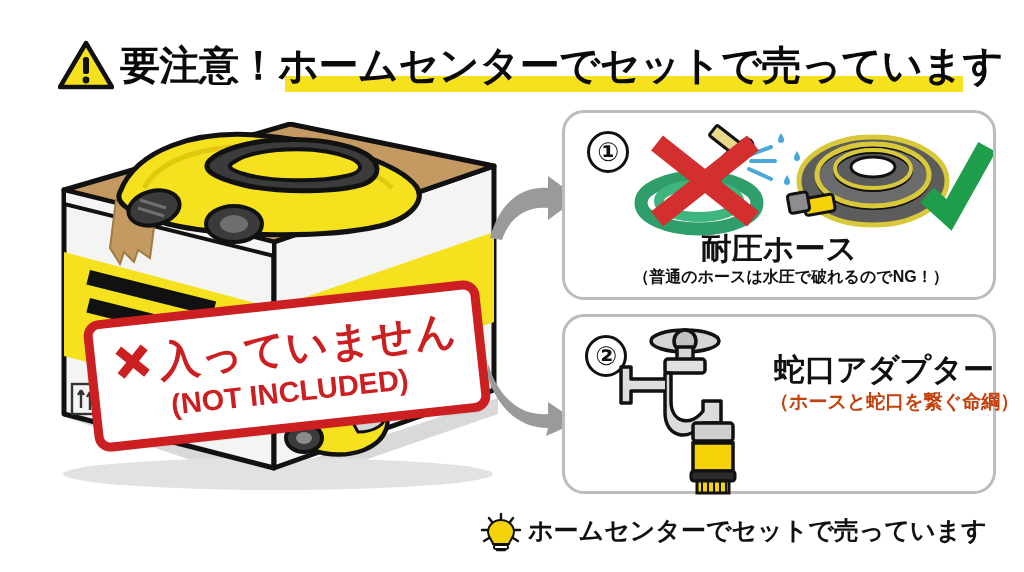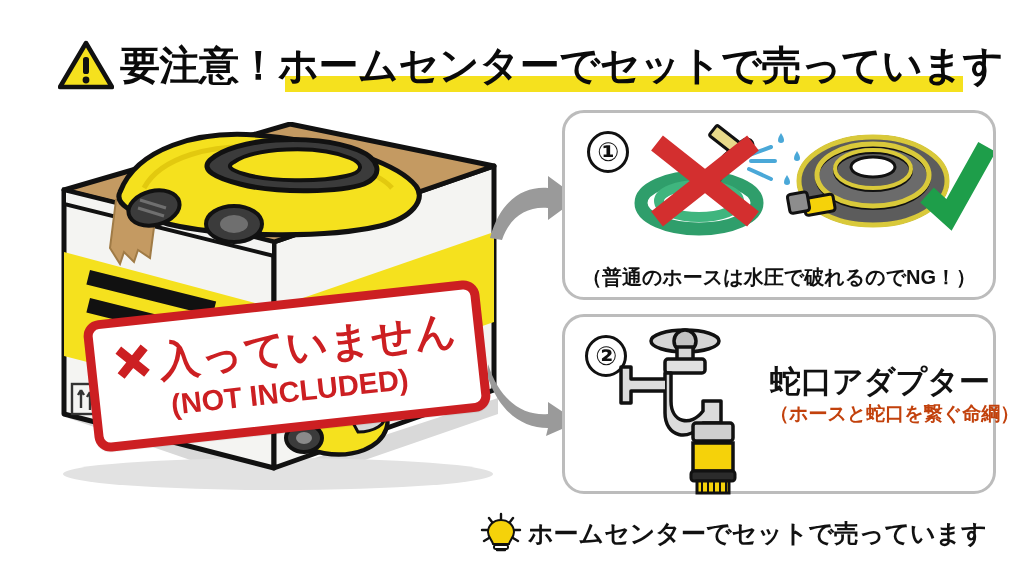--- a/index.html
+++ b/index.html
@@ -81,33 +81,33 @@
   }
   .p1-num{left:22px;top:18px;}
   .p2-num{left:20px;top:18px;}
 
   .p1-art{position:absolute;left:56px;top:8px;width:372px;height:116px;}
   .p1-title{
     position:absolute;left:0;top:118px;width:100%;text-align:center;
     font-size:31px;font-weight:bold;color:#111;line-height:36px;
   }
   .p1-sub{
-    position:absolute;left:0;top:152px;width:100%;text-align:center;
-    font-size:20px;font-weight:bold;color:#111;line-height:24px;
+    position:absolute;left:12px;top:152px;width:100%;text-align:center;
+    font-size:16px;font-weight:bold;color:#111;line-height:24px;
   }
 
   .p2-art{position:absolute;left:38px;top:10px;width:170px;height:168px;}
-  .p2-text{position:absolute;left:205px;top:34px;width:224px;text-align:left;margin-top:12px;}
+  .p2-text{position:absolute;left:205px;top:34px;width:224px;text-align:right;}
   .p2-title{font-size:31px;font-weight:bold;color:#111;line-height:38px;white-space:nowrap;}
   .p2-sub{font-size:19px;font-weight:bold;color:#c2410c;line-height:26px;white-space:nowrap;}
 
   
   .footer{
     position:absolute;left:480px;top:508px;width:544px;height:50px;
-    display:flex;align-items:center;
+    display:flex;align-items:center;font-family:Liberation Mono, monospace;
   }
   .bulb{width:42px;height:42px;flex:0 0 42px;margin-right:6px;}
   .footer-txt{
     font-size:25px;font-weight:bold;color:#111;white-space:nowrap;line-height:42px;
   }
 </style>
 </head>
 <body>
 
 <div id="stage">
@@ -249,20 +249,21 @@
 
           <rect x="182" y="78" width="30" height="17" rx="3" transform="rotate(-10 182 78)" fill="#f5d20a" stroke="#111" stroke-width="3"></rect>
           <rect x="166" y="74" width="20" height="19" rx="3" transform="rotate(-10 166 74)" fill="#8d8d8d" stroke="#111" stroke-width="3"></rect>
         </g>
         <g>
           <path d="M306 74 L328 94 L366 26" stroke="#1e9e4a" stroke-width="20" fill="none" stroke-linecap="butt" stroke-linejoin="miter"></path>
         </g>
       </svg>
     </div>
 
+    <div class="p1-title">耐圧ホース</div>
     <div class="p1-sub">（普通のホースは水圧で破れるのでNG！）</div>
   </div>
 
   <div class="panel panel2">
     <div class="num-circle p2-num">②</div>
 
     <div class="p2-art">
       <svg viewBox="0 0 170 168" width="170" height="168">
         <g>
 

